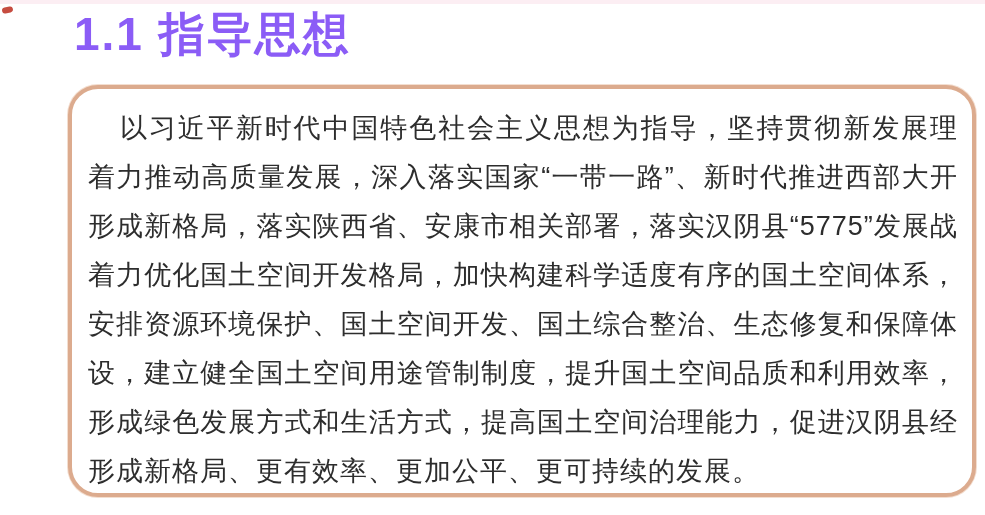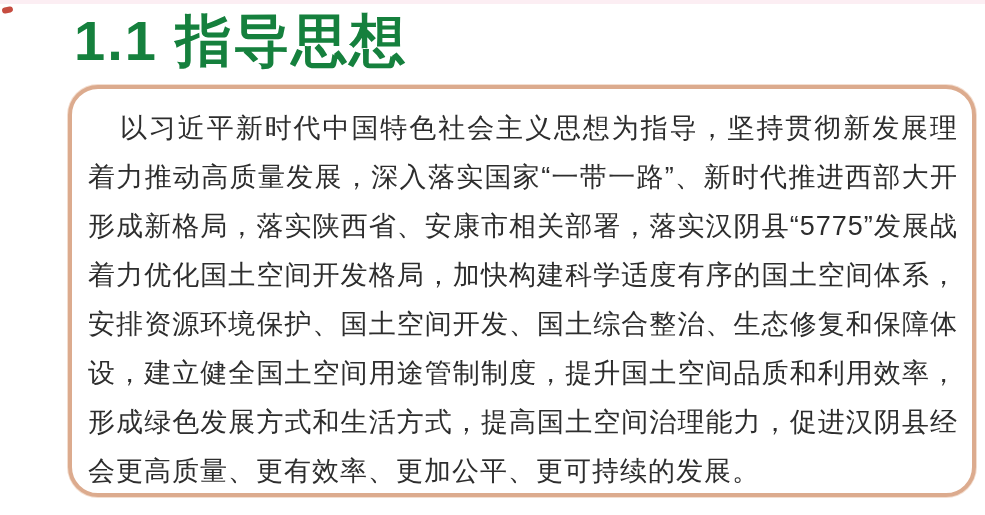--- a/index.html
+++ b/index.html
@@ -26,24 +26,24 @@
     left: 2px; top: 7px;
     width: 11px; height: 6px;
     background: #c0392b;
     border-radius: 3px;
     transform: rotate(-12deg);
     opacity: 0.9;
   }
   .page-title {
     position: absolute;
     left: 74px; top: 4px;
-    font-size: 56px;
+    font-size: 46px;
     font-weight: 800;
     letter-spacing: 2px;
-    color: #15803d;
+    color: #8b5cf6;
     white-space: nowrap;
   }
   .content-box {
     position: absolute;
     left: 68px; top: 85px;
     width: 870px;
     height: 389px;
     background: #ffffff;
     border: 4px solid #dcab8e;
     border-radius: 30px;
@@ -81,16 +81,16 @@
 
   <div class="content-box">
     <div class="para">
       <div class="line first">以习近平新时代中国特色社会主义思想为指导，坚持贯彻新发展理念，</div>
       <div class="line">着力推动高质量发展，深入落实国家“一带一路”、新时代推进西部大开发</div>
       <div class="line">形成新格局，落实陕西省、安康市相关部署，落实汉阴县“5775”发展战略，</div>
       <div class="line">着力优化国土空间开发格局，加快构建科学适度有序的国土空间体系，合理</div>
       <div class="line">安排资源环境保护、国土空间开发、国土综合整治、生态修复和保障体系建</div>
       <div class="line">设，建立健全国土空间用途管制制度，提升国土空间品质和利用效率，推动</div>
       <div class="line">形成绿色发展方式和生活方式，提高国土空间治理能力，促进汉阴县经济社</div>
-      <div class="line last">会更高质量、更有效率、更加公平、更可持续的发展。</div>
+      <div class="line last">形成新格局、更有效率、更加公平、更可持续的发展。</div>
     </div>
   </div>
 </div>
 
 </body></html>

